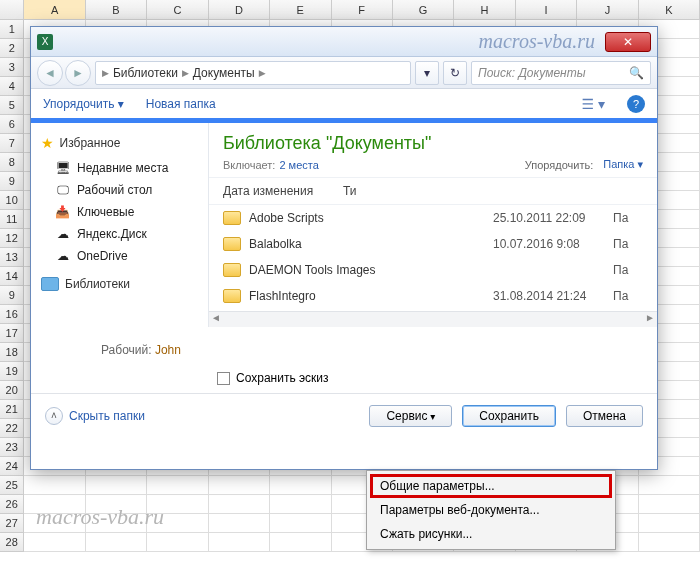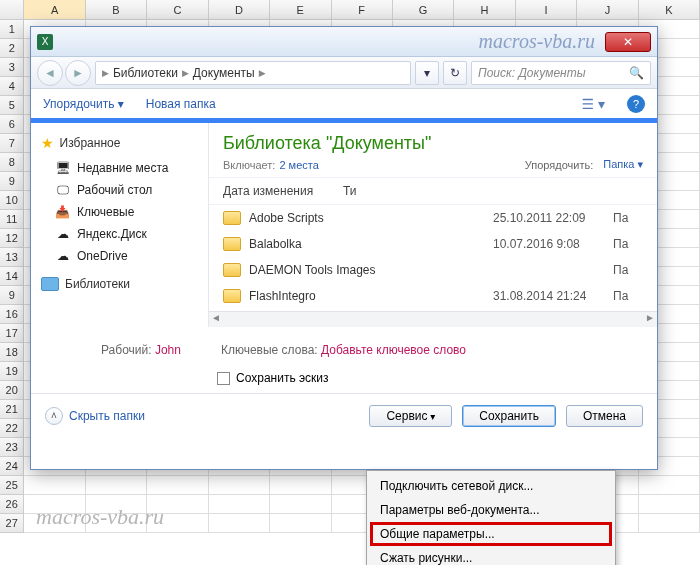--- a/index.html
+++ b/index.html
@@ -64,21 +64,21 @@
 .hscroll::before { content:"◄"; position:absolute; left:2px; top:0; font-size:10px; color:#888;}
 .hscroll::after { content:"►"; position:absolute; right:2px; top:0; font-size:10px; color:#888;}
 
 .formarea { padding: 12px 16px 8px; font-size: 12px; }
 .formrow { display: flex; align-items: center; margin-bottom: 8px; }
 .formrow label { width: 110px; text-align: right; margin-right: 8px; color: #333; }
 .combo { flex: 1; height: 22px; border: 1px solid #9cb1cd; background: #fff; display: flex; align-items: center; padding: 0 6px; font-size: 12px; position: relative; }
 .combo::after { content:"▾"; position: absolute; right: 6px; color: #555; }
 .metarow { display:flex; gap:40px; margin-top:4px; padding-left:54px;}
 .metarow span.lab { color:#666; }
-.metarow a { color:#be185d; }
+.metarow a { color:#a16207; }
 .thumbrow { display:flex; align-items:center; gap:6px; padding-left:170px; margin-top:14px;}
 .chk { width:13px; height:13px; border:1px solid #888; background:#fff;}
 
 .footer { height: 44px; border-top: 1px solid #e0e3e8; display: flex; align-items: center; padding: 0 14px; gap: 10px; }
 .footer .hide { display: flex; align-items: center; gap: 6px; font-size: 12px; color: #2a5db0; cursor:pointer;}
 .circ { width:18px;height:18px;border:1px solid #b5c3d7;border-radius:50%;display:flex;align-items:center;justify-content:center;font-size:10px;color:#555;background:linear-gradient(#fff,#eef2f8);}
 .footer .spacer { flex:1; }
 .btn { height: 22px; padding: 0 16px; background: linear-gradient(#fdfdfd,#e9edf3); border: 1px solid #9cb1cd; border-radius: 3px; font-size: 12px; cursor: pointer; }
 .btn.primary { border-color:#4a90d9; box-shadow: 0 0 0 1px #9cc7f5 inset; }
 .btn.tools::after { content:" ▾"; font-size:10px; }
@@ -468,20 +468,34 @@
         <div class="cell" style="width: 63px;"></div>
         <div class="cell" style="width: 63px;"></div>
         <div class="cell" style="width: 63px;"></div>
         <div class="cell" style="width: 63px;"></div>
         <div class="cell" style="width: 63px;"></div>
         <div class="cell" style="width: 63px;"></div>
         <div class="cell" style="width: 63px;"></div>
       </div>
       <div class="grid-row">
         <div class="rowhdr">27</div>
+        <div class="cell" style="width: 63px;"></div>
+        <div class="cell" style="width: 63px;"></div>
+        <div class="cell" style="width: 63px;"></div>
+        <div class="cell" style="width: 63px;"></div>
+        <div class="cell" style="width: 63px;"></div>
+        <div class="cell" style="width: 63px;"></div>
+        <div class="cell" style="width: 63px;"></div>
+        <div class="cell" style="width: 63px;"></div>
+        <div class="cell" style="width: 63px;"></div>
+        <div class="cell" style="width: 63px;"></div>
+        <div class="cell" style="width: 63px;"></div>
+      </div>
+      <div class="grid-row">
+        <div class="rowhdr">28</div>
         <div class="cell" style="width: 63px;"></div>
         <div class="cell" style="width: 63px;"></div>
         <div class="cell" style="width: 63px;"></div>
         <div class="cell" style="width: 63px;"></div>
         <div class="cell" style="width: 63px;"></div>
         <div class="cell" style="width: 63px;"></div>
         <div class="cell" style="width: 63px;"></div>
         <div class="cell" style="width: 63px;"></div>
         <div class="cell" style="width: 63px;"></div>
         <div class="cell" style="width: 63px;"></div>
@@ -604,40 +618,38 @@
             <span class="c3">Па</span>
           </div>
         </div>
       <div class="hscroll"></div>
     </div>
   </div>
 
   <div class="formarea">
     <div class="metarow">
       <span><span class="lab">Рабочий:</span> <a>John</a></span>
-      <span><span class="lab">Ключевые слова:</span> <a>Добавьте ключевое слово</a></span>
     </div>
     <div class="thumbrow">
       <span class="chk"></span>
       <span>Сохранить эскиз</span>
     </div>
   </div>
 
   <div class="footer">
     <span class="hide">
         <span class="circ">˄</span>
         <span>Скрыть папки</span>
       </span>
     <span class="spacer"></span>
     <button class="btn tools">Сервис</button>
     <button class="btn primary">Сохранить</button>
     <button class="btn">Отмена</button>
   </div>
 </div>
 
 <div class="dropdown">
-  <div class="dd-item">Подключить сетевой диск...</div>
+  <div class="dd-item hl">Общие параметры...</div>
   <div class="dd-item">Параметры веб-документа...</div>
-  <div class="dd-item hl">Общие параметры...</div>
   <div class="dd-item">Сжать рисунки...</div>
 </div>
 
 <div class="watermark2">macros-vba.ru</div>
 
 </body></html>

